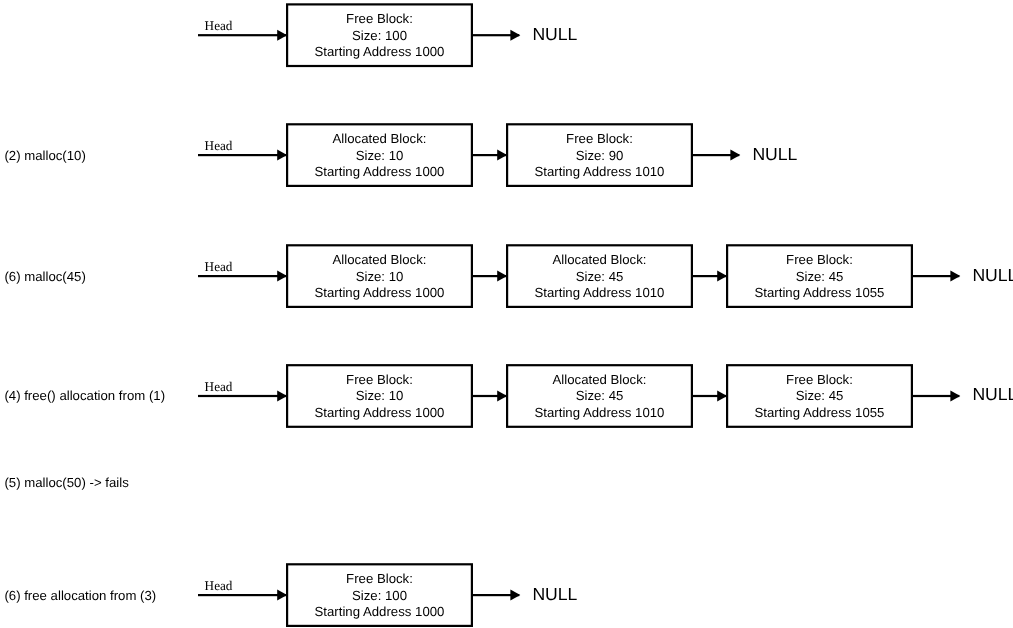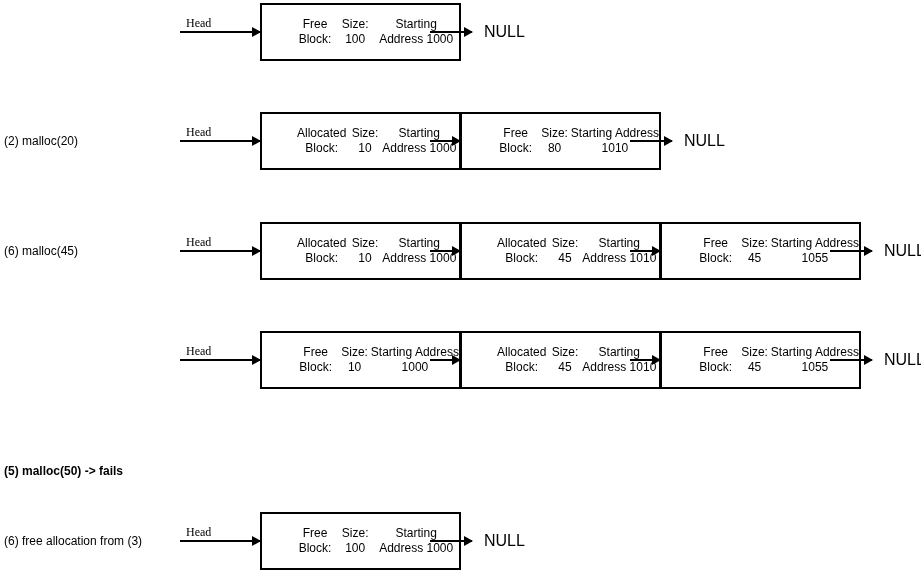--- a/index.html
+++ b/index.html
@@ -60,27 +60,26 @@
     border-bottom: 5px solid transparent;
   }
   .block {
     position: absolute;
     top: 0;
     width: 166px;
     height: 54px;
     border: 2px solid #000000;
     background: #ffffff;
     display: flex;
-    flex-direction: row;
+    flex-direction: column;
     justify-content: center;
     align-items: center;
     text-align: center;
     font-size: 12px;
     line-height: 15px;
-    padding-left: 31px;
   }
   .h-arrow {
     position: absolute;
     top: 28px;
     height: 2px;
     background: #000000;
   }
   .h-arrow .ah {
     position: absolute;
     right: -1px;
@@ -112,37 +111,37 @@
         <div>Free Block:</div>
         <div>Size: 100</div>
         <div>Starting Address 1000</div>
       </div>
       <div class="h-arrow" style="left: 430px; width: 42px;">
         <span class="ah"></span>
       </div>
       <span class="null-label" style="left: 484px;">NULL</span>
     </div>
     <div class="row" style="top: 112px;">
-      <div class="row-label">(2) malloc(20)</div>
+      <div class="row-label">(2) malloc(10)</div>
       <div class="head-arrow">
         <span class="head-label">Head</span>
         <div class="line"></div>
         <span class="ah"></span>
       </div>
       <div class="block" style="left: 260px;">
         <div>Allocated Block:</div>
         <div>Size: 10</div>
         <div>Starting Address 1000</div>
       </div>
       <div class="h-arrow" style="left: 430px; width: 30px;">
         <span class="ah"></span>
       </div>
       <div class="block" style="left: 460px;">
         <div>Free Block:</div>
-        <div>Size: 80</div>
+        <div>Size: 90</div>
         <div>Starting Address 1010</div>
       </div>
       <div class="h-arrow" style="left: 630px; width: 42px;">
         <span class="ah"></span>
       </div>
       <span class="null-label" style="left: 684px;">NULL</span>
     </div>
     <div class="row" style="top: 222px;">
       <div class="row-label">(6) malloc(45)</div>
       <div class="head-arrow">
@@ -170,20 +169,21 @@
         <div>Free Block:</div>
         <div>Size: 45</div>
         <div>Starting Address 1055</div>
       </div>
       <div class="h-arrow" style="left: 830px; width: 42px;">
         <span class="ah"></span>
       </div>
       <span class="null-label" style="left: 884px;">NULL</span>
     </div>
     <div class="row" style="top: 331px;">
+      <div class="row-label">(4) free() allocation from (1)</div>
       <div class="head-arrow">
         <span class="head-label">Head</span>
         <div class="line"></div>
         <span class="ah"></span>
       </div>
       <div class="block" style="left: 260px;">
         <div>Free Block:</div>
         <div>Size: 10</div>
         <div>Starting Address 1000</div>
       </div>
@@ -201,21 +201,21 @@
       <div class="block" style="left: 660px;">
         <div>Free Block:</div>
         <div>Size: 45</div>
         <div>Starting Address 1055</div>
       </div>
       <div class="h-arrow" style="left: 830px; width: 42px;">
         <span class="ah"></span>
       </div>
       <span class="null-label" style="left: 884px;">NULL</span>
     </div>
-    <div class="row" style="top: 442px; font-weight: bold;">
+    <div class="row" style="top: 410px;">
       <div class="row-label">(5) malloc(50) -&gt; fails</div>
     </div>
     <div class="row" style="top: 512px;">
       <div class="row-label">(6) free allocation from (3)</div>
       <div class="head-arrow">
         <span class="head-label">Head</span>
         <div class="line"></div>
         <span class="ah"></span>
       </div>
       <div class="block" style="left: 260px;">

